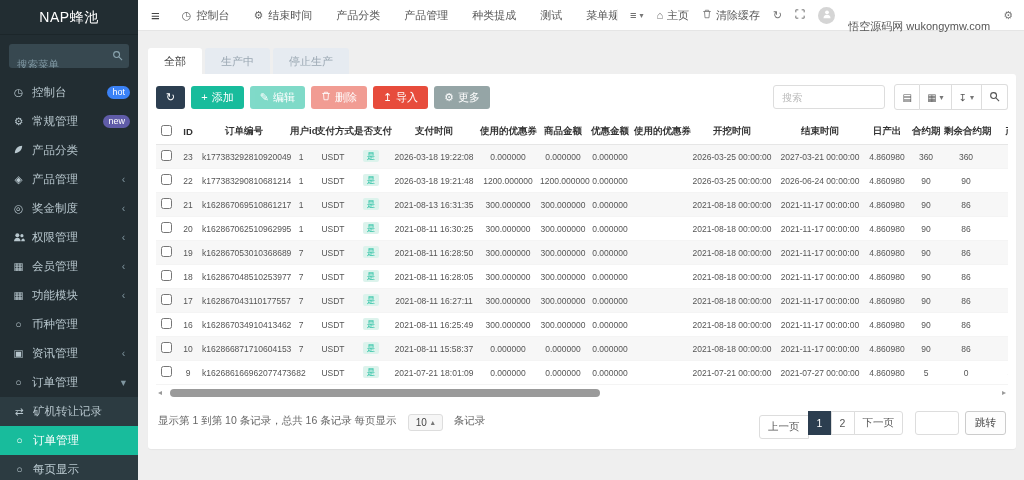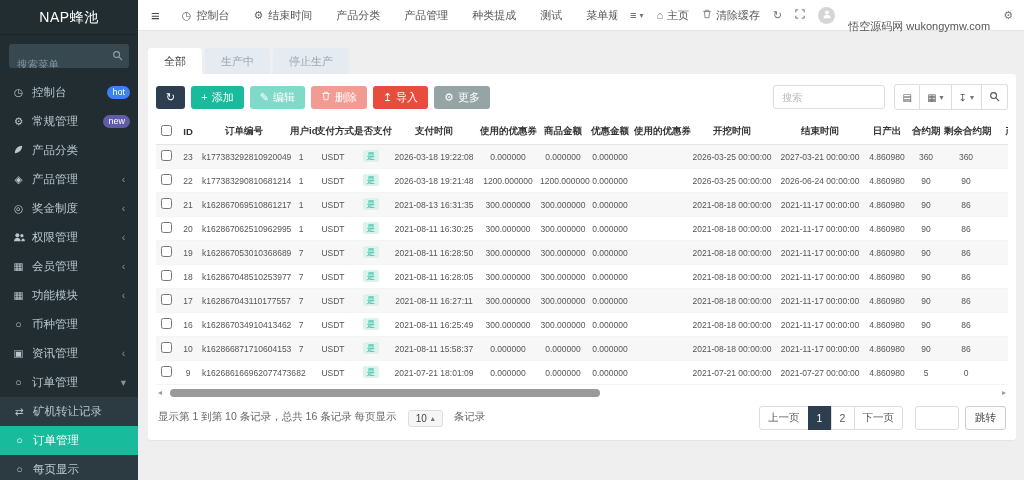--- a/index.html
+++ b/index.html
@@ -97,21 +97,21 @@
   
   .pagefoot{display:flex;justify-content:space-between;align-items:center;font-size:10.5px;
     color:#666;padding:5px 2px 2px;}
   .pf-left{display:flex;align-items:flex-start;gap:11px;white-space:nowrap;}
   .psize{border:1px solid #ddd;background:#f6f6f6;border-radius:3px;padding:2px 7px;
     font-size:10px;color:#444;display:inline-flex;gap:4px;align-items:center;cursor:pointer;}
   .pf-right{display:flex;align-items:center;}
   .pbtn{min-width:24px;height:24px;border:1px solid #ddd;background:#fff;color:#555;
     font-size:10.5px;display:inline-flex;align-items:center;justify-content:center;padding:0 8px;
     cursor:pointer;margin-left:-1px;font-family:inherit;box-sizing:border-box;}
-  .pbtn.first{border-radius:3px 0 0 3px;}
+  .pbtn.first{border-radius:3px 0 0 3px;margin-top:9px;}
   .pbtn.last{border-radius:0 3px 3px 0;}
   .pbtn.active{background:#2c3e50;border-color:#2c3e50;color:#fff;}
   .jump-input{width:44px;height:24px;border:1px solid #ddd;border-radius:3px;margin:0 6px 0 12px;
     box-sizing:border-box;outline:none;font-family:inherit;font-size:10.5px;padding:0 5px;}
   .jump-btn{height:24px;border:1px solid #ccc;background:#fdfdfd;color:#444;border-radius:3px;
     font-size:10.5px;padding:0 9px;cursor:pointer;font-family:inherit;}
 </style>
 </head>
 <body>
 

